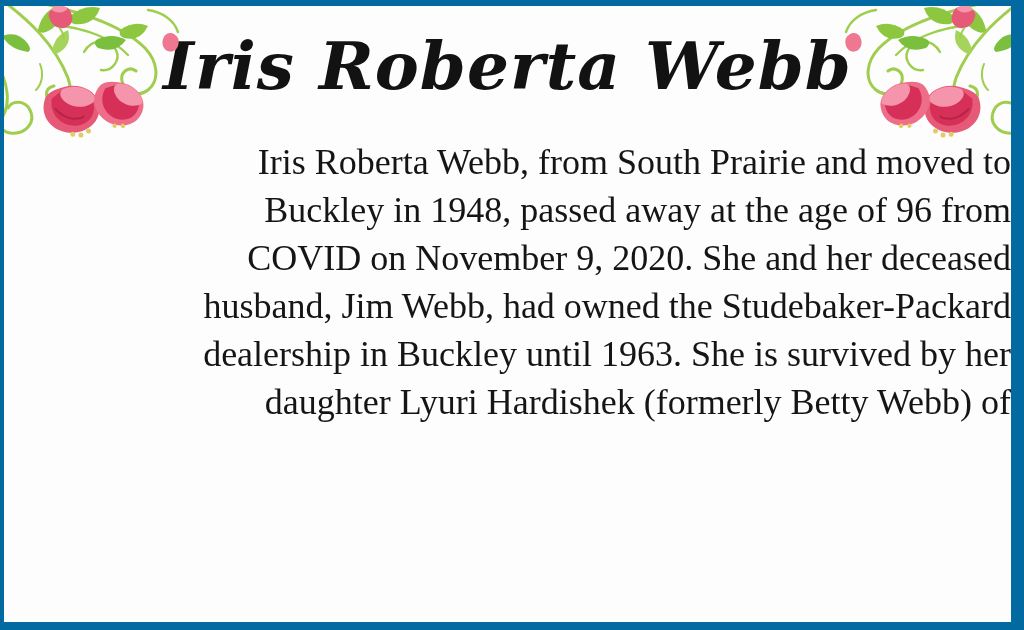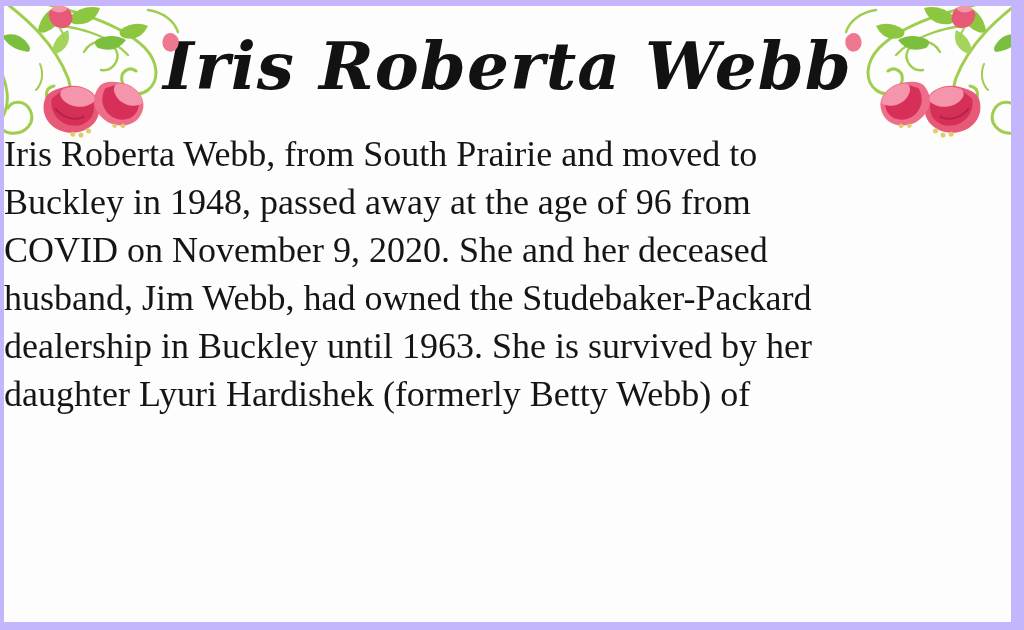--- a/index.html
+++ b/index.html
@@ -3,21 +3,21 @@
 <meta charset="utf-8">
 <style>
   * { margin: 0; padding: 0; box-sizing: border-box; }
   html, body { width: 1024px; height: 630px; overflow: hidden; }
   body { background: #000; font-family: "Liberation Serif", serif; }
 
   .ad-frame {
     position: relative;
     width: 1024px;
     height: 630px;
-    background: #c4b5fd; 
+    background: #0369a1; 
   }
   .ad-inner {
     position: absolute;
     left: 4px;
     top: 6px;
     right: 13px;
     bottom: 8px;
     background: #fdfdfd;
     overflow: hidden;
   }
@@ -44,22 +44,22 @@
     font-style: italic;
     font-weight: bold;
     font-size: 66px;
     letter-spacing: 1px;
     color: #121212;
     white-space: nowrap;
   }
 
   
   .obit-body {
-    margin-top: 8px;
-    text-align: left;
+    margin-top: 16px;
+    text-align: right;
     color: #151515;
   }
   .obit-line {
     font-size: 36px;
     line-height: 48px;
     white-space: nowrap;
   }
 </style>
 </head>
 <body>

